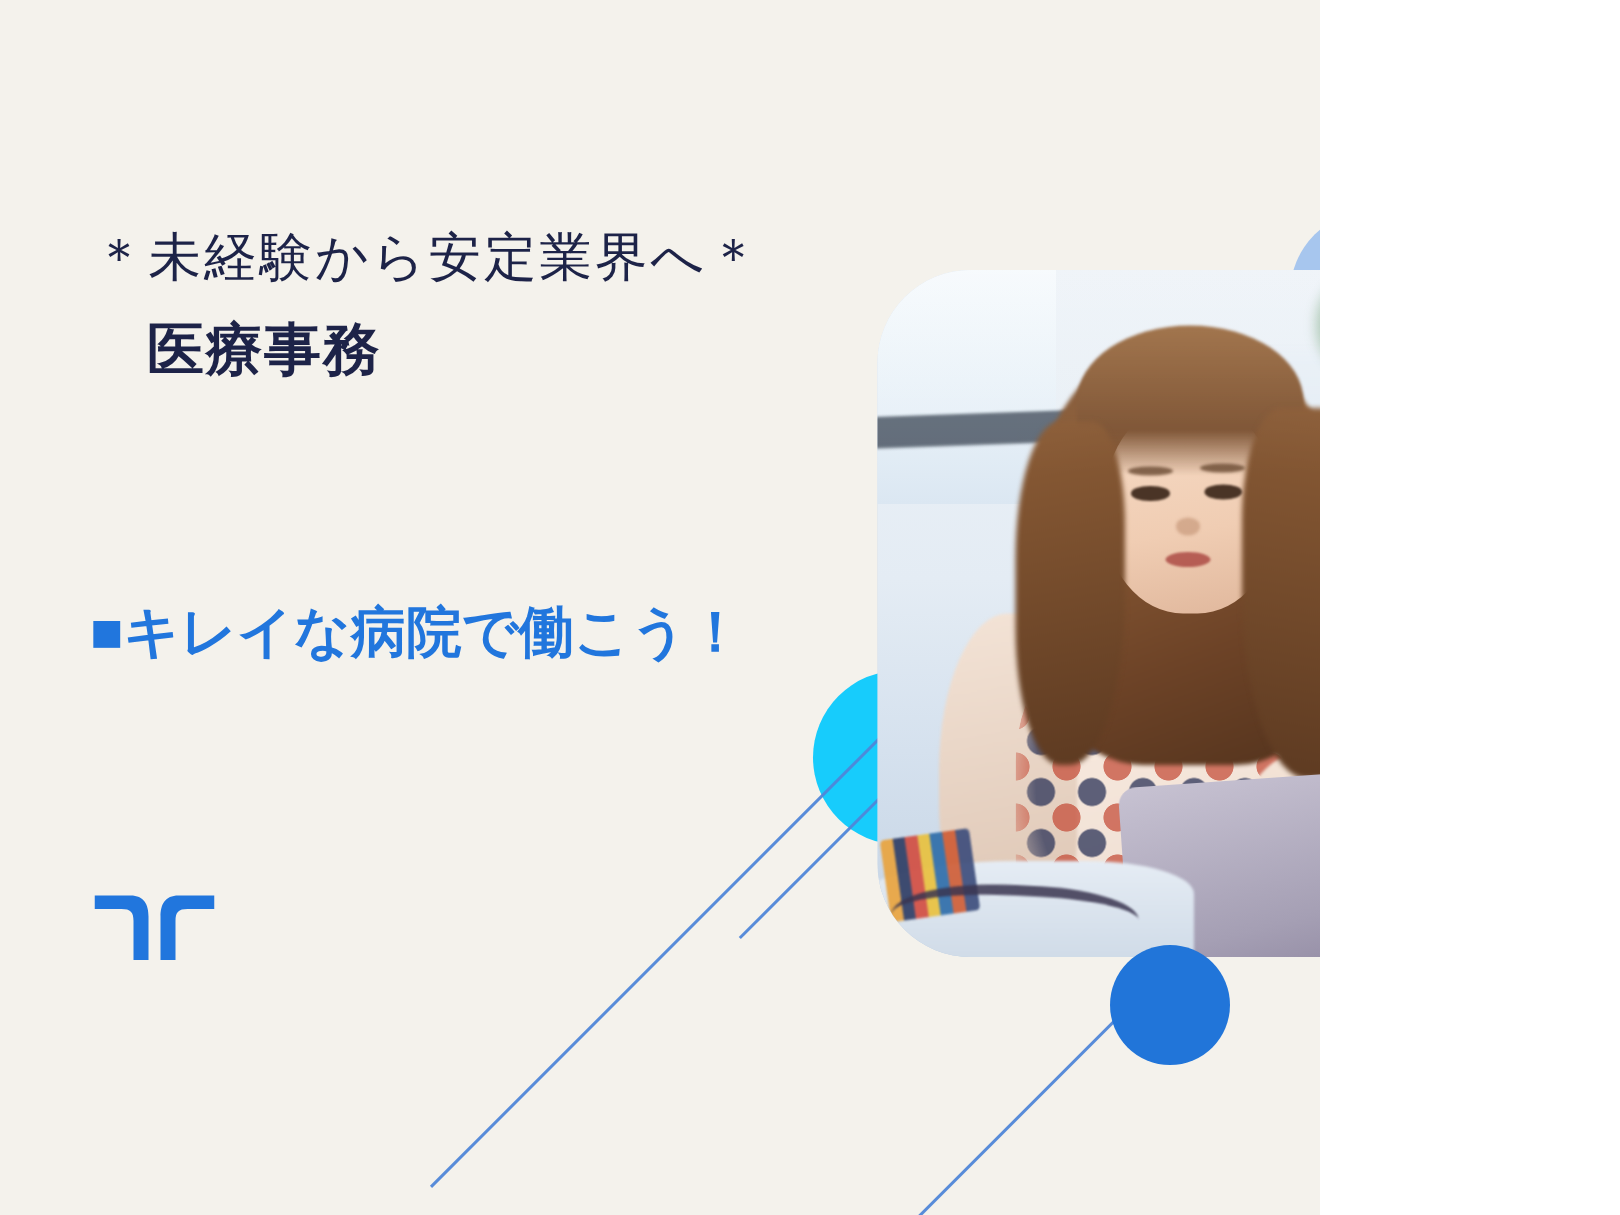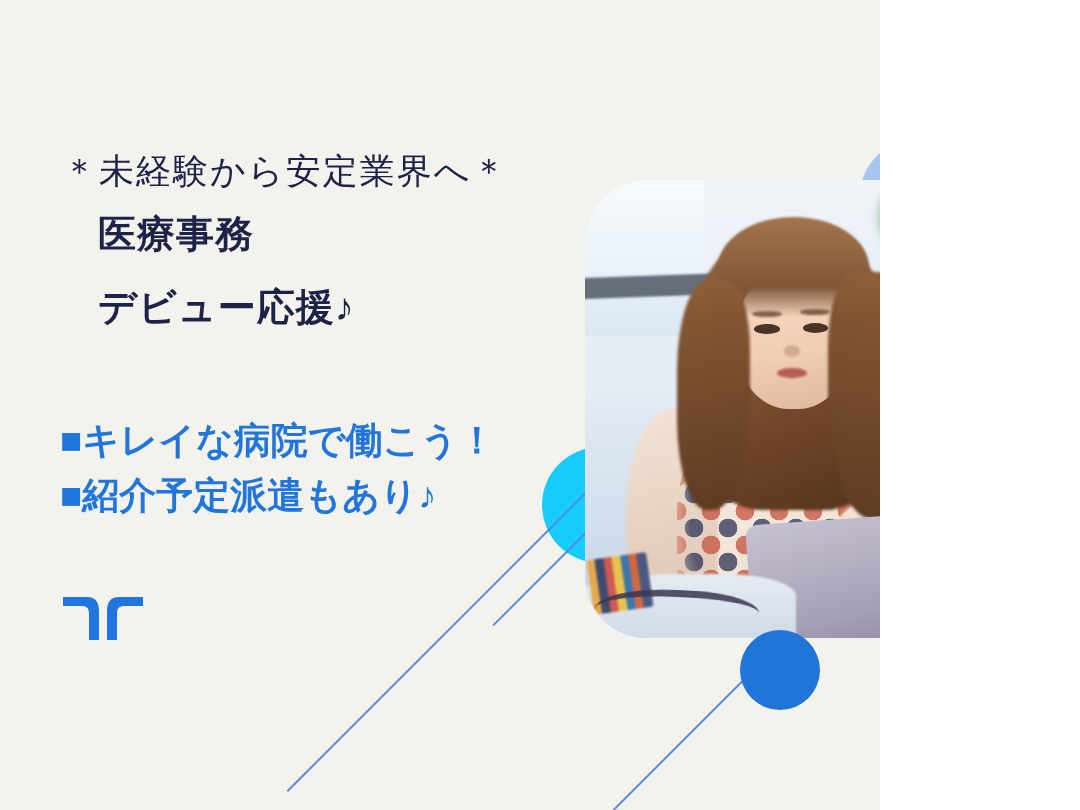--- a/index.html
+++ b/index.html
@@ -335,21 +335,22 @@
     letter-spacing: 1px;
     white-space: nowrap;
     line-height: 1;
   }
   #headline-1 { top: 215px; }
   #headline-2 { top: 288px; }
 
   #bullets {
     position: absolute;
     left: 60px;
-    top: 414px;
+    top: 395px;
+    text-align: center;
   }
   .bullet {
     color: #2176dd;
     font-size: 37px;
     font-weight: 700;
     line-height: 1.48;
     white-space: nowrap;
     letter-spacing: 0px;
   }
 
@@ -412,25 +413,23 @@
     </div>
   </div>
 
   <div class="deco circle" id="blue-circle-bottom"></div>
 
   <div id="copy">
 
     <div id="eyebrow">＊未経験から安定業界へ＊</div>
 
     <div class="headline" id="headline-1">医療事務</div>
-    <div class="headline" id="headline-2">デビュー応援♪</div>
 
     <div id="bullets">
       <div class="bullet">■キレイな病院で働こう！</div>
-      <div class="bullet">■紹介予定派遣もあり♪</div>
     </div>
 
     <div id="logo">
       <svg viewBox="0 0 80 45" width="80" height="45" aria-hidden="true">
         <path d="M0,2 L24,2 C33,2 36,8 36,16 L36,45 L26,45 L26,19 C26,13 24,11 18,11 L0,11 Z" fill="#2176dd"></path>
         <path d="M80,2 L56,2 C47,2 44,8 44,16 L44,45 L54,45 L54,19 C54,13 56,11 62,11 L80,11 Z" fill="#2176dd"></path>
       </svg>
     </div>
 
   </div>

